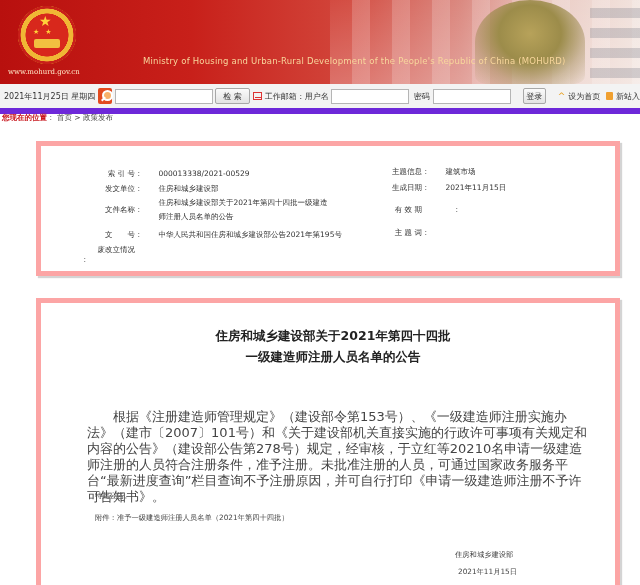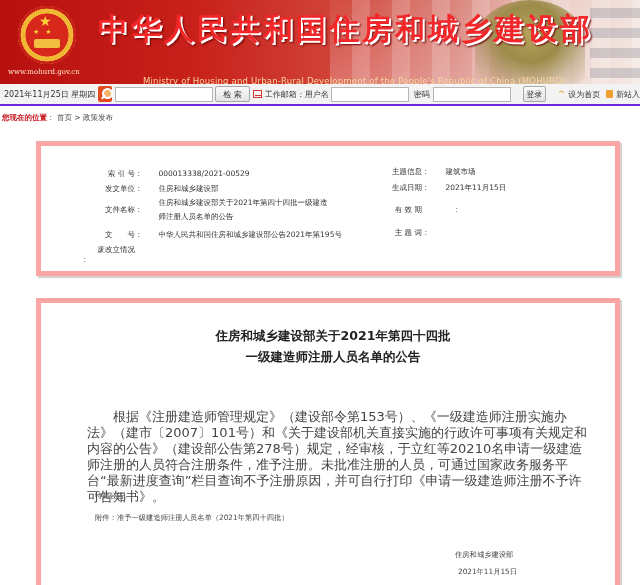--- a/index.html
+++ b/index.html
@@ -19,25 +19,25 @@
     background: repeating-linear-gradient(180deg, rgba(140,140,150,0.35) 0 10px, rgba(255,255,255,0) 10px 20px); }
   .emblem { position: absolute; left: 18px; top: 6px; width: 58px; height: 58px; border-radius: 50%;
     background: radial-gradient(circle at 50% 50%, #d8281c 0 52%, #f0b735 53% 64%, #c9201a 65% 70%, #e8a92c 71% 100%); }
   .emblem .star { position: absolute; color: #ffd23a; font-size: 14px; left: 21px; top: 8px; line-height: 1; }
   .emblem .stars { position: absolute; color: #ffd23a; font-size: 7px; left: 15px; top: 22px; letter-spacing: 6px; }
   .emblem .gate { position: absolute; left: 16px; top: 33px; width: 26px; height: 9px; background: #f2c040; border-radius: 2px; }
   .site-url { position: absolute; left: 8px; top: 68px; font-size: 7px; color: #ffe9c8; font-family: "DejaVu Serif", serif; }
   .site-title { position: absolute; left: 98px; top: 9px; font-size: 30px; font-weight: bold; color: #f3272a;
     letter-spacing: 3px; text-shadow: 2px 2px 0 #ffffff, 3px 3px 2px #6b0000; font-family: "DejaVu Sans", sans-serif; }
   .site-subtitle { position: absolute; left: 143px; top: 56px; font-size: 8.5px; color: #f8d69c; letter-spacing: 0.2px;
-    font-family: "DejaVu Sans", sans-serif; white-space: nowrap; margin-top: 20px; }
+    font-family: "DejaVu Sans", sans-serif; white-space: nowrap; }
 
   
-  .toolbar { position: absolute; left: 0; top: 84px; width: 640px; height: 22px; background: #f3f3f3;
-    border-bottom: 2px solid #6d28d9; display: flex; align-items: center; font-size: 8px; color: #333; white-space: nowrap; }
+  .toolbar { position: absolute; left: 0; top: 84px; width: 640px; height: 30px; background: #f3f3f3;
+    border-bottom: 6px solid #6d28d9; display: flex; align-items: center; font-size: 8px; color: #333; white-space: nowrap; }
   .toolbar .date { margin-left: 4px; }
   .search-icon { width: 16px; height: 16px; background: #e24a1f; border-radius: 2px; margin-left: 3px; position: relative; }
   .search-icon::before { content: ""; position: absolute; left: 4px; top: 2px; width: 7px; height: 7px; border: 2px solid #fff; border-radius: 50%; background: #f8b26a; }
   .search-icon::after { content: ""; position: absolute; left: 3px; top: 10px; width: 5px; height: 2px; background: #fff; transform: rotate(-45deg); }
   .input { height: 15px; background: #fff; border: 1px solid #b5b5b5; }
   .search-input { width: 98px; margin-left: 3px; }
   .btn { height: 16px; background: linear-gradient(#fafafa, #e3e3e3); border: 1px solid #a8a8a8; border-radius: 2px; font-size: 8px;
     color: #333; display: flex; align-items: center; justify-content: center; }
   .search-button { width: 40px; margin-left: 2px; justify-content: space-around; padding: 0 5px; }
   .mail-icon { width: 10px; height: 8px; border: 1px solid #d33; margin-left: 3px; position: relative; }
@@ -78,21 +78,20 @@
 <div class="banner">
   <div class="bldg"></div>
   <div class="tree"></div>
   <div class="windows"></div>
   <div class="emblem">
     <span class="star">★</span>
     <span class="stars">★★</span>
     <div class="gate"></div>
   </div>
   <div class="site-url">www.mohurd.gov.cn</div>
-  <div class="site-title">中华人民共和国住房和城乡建设部</div>
   <div class="site-subtitle">Ministry of Housing and Urban-Rural Development of the People's Republic of China (MOHURD)</div>
 </div>
 
 <div class="toolbar">
   <span class="date">2021年11月25日 星期四</span>
   <span class="search-icon"></span>
   <input class="input search-input" value="" style="">
   <div class="btn search-button">
     <span>检 索</span>
   </div>

